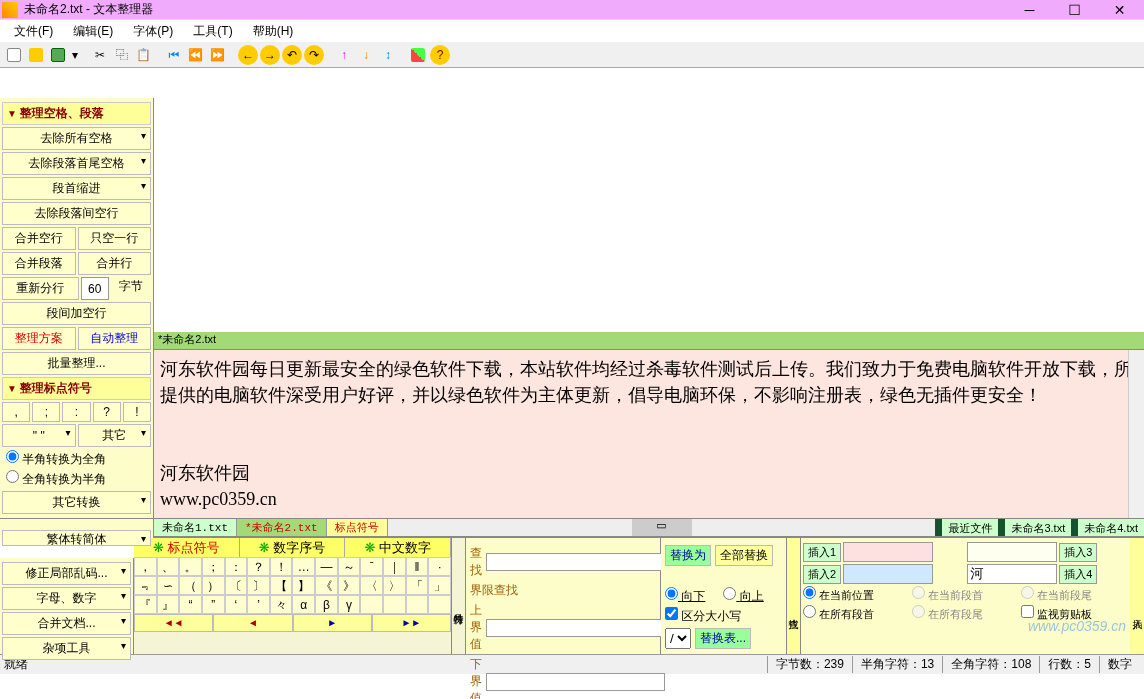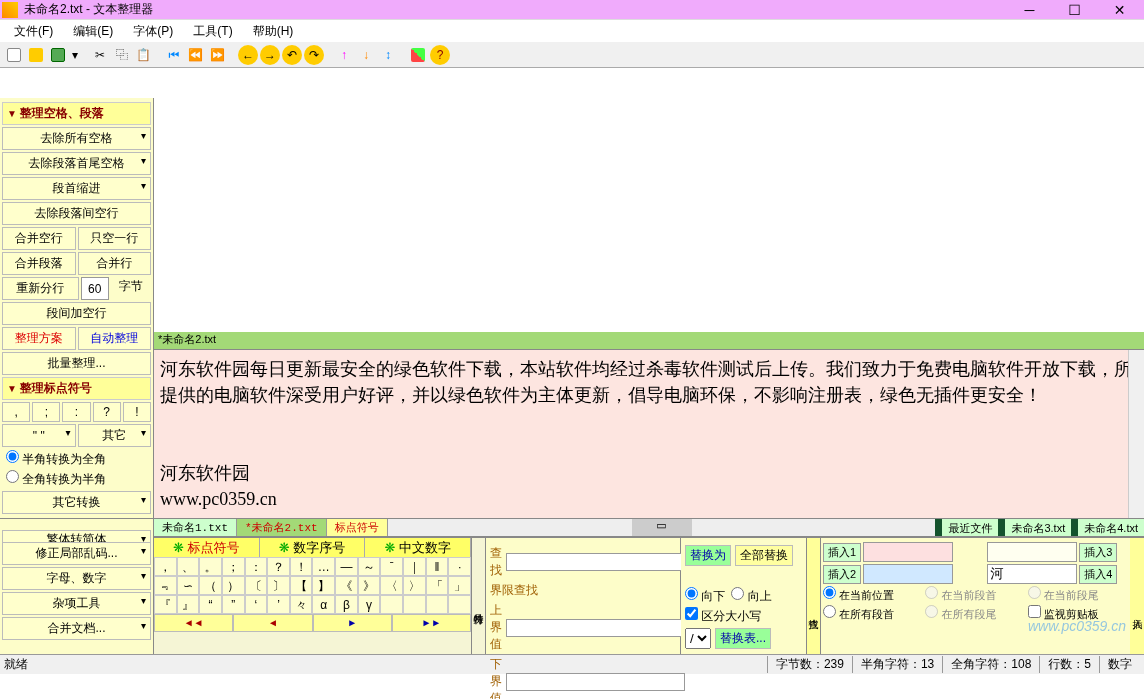--- a/index.html
+++ b/index.html
@@ -37,21 +37,21 @@
 .editor .scrollbar-v { position: absolute; right: 0; top: 0; bottom: 0; width: 16px; background: #f0f0f0; border-left: 1px solid #ccc; }
 
 .tabstrip { height: 18px; background: #eee; display: flex; align-items: stretch; font-size: 11px; border-top: 1px solid #888; }
 .tabstrip .ttab { padding: 0 8px; border-right: 1px solid #999; background: #cdffcd; line-height: 18px; font-family: Liberation Mono, monospace; }
 .tabstrip .ttab.active { background: #a3d977; color: #c00; }
 .tabstrip .ttab.result { background: #ffff99; color: #c00; }
 .tabstrip .spacer { flex: 1; }
 .tabstrip .rtab { padding: 0 6px; border-left: 7px solid #14532d; background: #cdffcd; line-height: 18px; }
 
 .bottom { height: 118px; display: flex; border-top: 2px solid #888; }
-.panel-a { width: 154px; background: #fdfdc9; padding: 2px; border-right: 1px solid #888; }
+.panel-a { width: 134px; background: #fdfdc9; padding: 2px; border-right: 1px solid #888; margin-top: 20px; }
 .panel-b { width: 318px; background: #f5f5d5; border-right: 1px solid #888; }
 .panel-b .hdrrow { display: flex; height: 19px; background: #ffff66; font-size: 13px; }
 .panel-b .hdrrow .h { flex: 1; text-align: center; border-right: 1px solid #aaa; line-height: 20px; }
 .panel-b .hdrrow .h.active { color: #c00; }
 .panel-b .sym-grid { display: grid; grid-template-columns: repeat(14, 1fr); }
 .panel-b .sym { border: 1px solid #ccc; height: 19px; text-align: center; font-size: 12px; background: #fefed0; line-height: 19px; }
 .panel-b .navrow { display: flex; height: 18px; }
 .panel-b .navbtn { flex: 1; background: #ffff99; border: 1px solid #bbb; text-align: center; color: #a00; font-size: 10px; line-height: 16px; }
 .panel-b .navbtn.blue { color: #00a; }
 .panel-sp { width: 14px; background: #f5f5d5; border-right: 1px solid #888; text-align: center; font-size: 10px; padding-top: 20px; writing-mode: vertical-rl; }
@@ -59,21 +59,21 @@
 .panel-c { width: 195px; background: #fdfdc9; padding: 4px; border-right: 1px solid #888; }
 .panel-c .crow { display: flex; align-items: center; margin: 3px 0; gap: 4px; }
 .panel-c .clbl { width: 60px; font-size: 12px; color: #a16207; }
 .panel-c .cinp { flex: 1; border: 1px solid #999; height: 18px; background: #fff; }
 
 .panel-d { width: 126px; background: #fdfdc9; padding: 4px; border-right: 1px solid #888; }
 .panel-d .dbtn { background: #ffffa0; border: 1px solid #bbb; font-size: 12px; padding: 1px 4px; }
 .panel-d .dbtn.rep { background: #99ff99; color: #00a; }
 .panel-d .drow { display: flex; gap: 4px; margin: 3px 0; }
 .panel-d .checkrow { font-size: 12px; margin: 2px 0; }
-.panel-d .radio-pair { display: flex; gap: 6px; font-size: 12px; margin: 2px 0; }
+.panel-d .radio-pair { display: flex; gap: 18px; font-size: 12px; margin: 2px 0; text-decoration: underline; }
 
 .panel-sp2 { width: 14px; background: #ffff99; border-right: 1px solid #888; text-align: center; font-size: 10px; padding-top: 30px; writing-mode: vertical-rl; }
 
 .panel-e { flex: 1; background: #fdfdc9; padding: 2px; position: relative; }
 .panel-e .erow { display: flex; gap: 2px; margin: 2px 0; align-items: center; }
 .panel-e .ebtn { background: #cdffcd; border: 1px solid #999; font-size: 11px; padding: 1px 4px; }
 .panel-e .ebox { border: 1px solid #999; height: 20px; }
 .panel-e .ebox.pink { background: #fde0e0; }
 .panel-e .ebox.blue { background: #d0e8ff; }
 .panel-e .ebox.cream { background: #fffff0; }
@@ -212,22 +212,22 @@
   <span class="spacer"></span>
   <span class="rtab">最近文件</span>
   <span class="rtab">未命名3.txt</span>
   <span class="rtab">未命名4.txt</span>
 </div>
 
 <div class="bottom">
   <div class="panel-a">
     <button class="sbtn sbtn-dd">修正局部乱码...</button>
     <button class="sbtn sbtn-dd">字母、数字</button>
+    <button class="sbtn sbtn-dd">合并文档...</button>
     <button class="sbtn sbtn-dd">杂项工具</button>
-    <button class="sbtn sbtn-dd">合并文档...</button>
   </div>
 
   <div class="panel-b">
     <div class="hdrrow">
       <div class="h active"><span style="color:#0a0;">❋</span> <span>标点符号</span></div>
       <div class="h"><span style="color:#0a0;">❋</span> <span>数字序号</span></div>
       <div class="h"><span style="color:#0a0;">❋</span> <span>中文数字</span></div>
     </div>
     <div class="sym-grid" id="sym-grid">
         <div class="sym">，</div>

